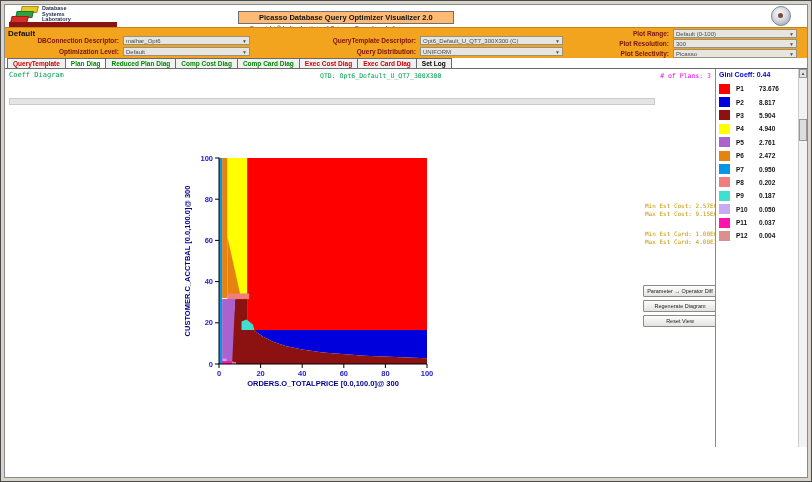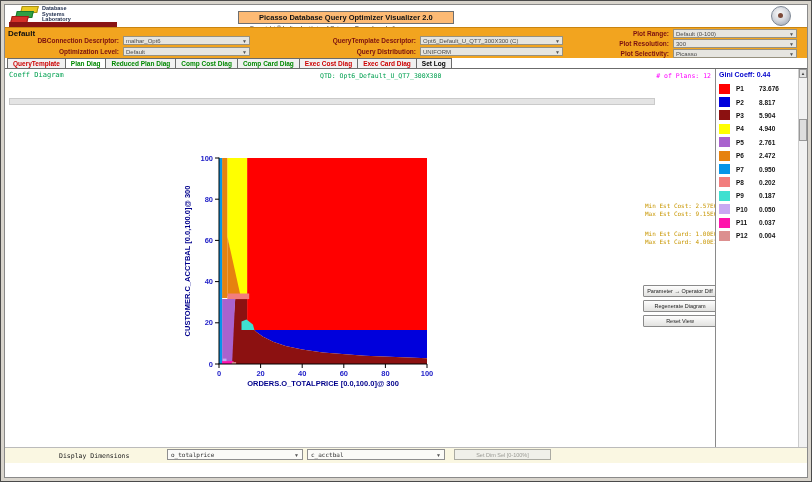--- a/index.html
+++ b/index.html
@@ -159,21 +159,21 @@
         <div class="tab" style="color: rgb(0, 136, 0);">Comp Card Diag</div>
         <div class="tab" style="color: rgb(204, 0, 0);">Exec Cost Diag</div>
         <div class="tab" style="color: rgb(204, 0, 0);">Exec Card Diag</div>
         <div class="tab" style="color: rgb(0, 0, 0);">Set Log</div>
       </div>
 
     <div class="main">
       <div class="content">
         <div class="viewtitle">Coeff Diagram</div>
         <div class="qtd">QTD: Opt6_Default_U_QT7_300X300</div>
-        <div class="plancount"># of Plans: 12</div>
+        <div class="plancount"># of Plans: 3</div>
         <div class="strip"></div>
         <svg id="plot-svg" viewBox="0 0 270 250" xmlns="http://www.w3.org/2000/svg">
             <polygon points="70.1,178.0 70.1,6.0 250.0,6.0 250.0,178.0" fill="#FF0000"></polygon>
             <polygon points="77.4,178.0 250.0,178.0 250.0,206.2 187.6,203.8 146.0,200.5 125.2,197.6 108.6,193.9 96.1,189.8 85.7,184.6 79.4,179.9" fill="#0000DC"></polygon>
             <polygon points="54.5,212.0 55.1,187.3 56.6,166.7 58.2,147.1 70.1,147.1 70.1,178.0 77.4,178.0 79.4,179.9 85.7,184.6 96.1,189.8 108.6,193.9 125.2,197.6 146.0,200.5 187.6,203.8 250.0,206.2 250.0,212.0" fill="#8C1111"></polygon>
             <polygon points="50.3,6.0 70.1,6.0 70.1,144.0 55.5,144.0 53.0,98.7 50.3,84.3" fill="#FFFF00"></polygon>
             <polygon points="50.3,144.0 63.8,145.1 50.3,84.3" fill="#E6820F"></polygon>
             <polygon points="50.3,147.1 72.2,147.1 72.2,141.5 50.3,141.5" fill="#F27D7D"></polygon>
             <polygon points="45.1,212.0 45.1,147.1 58.2,147.1 55.1,212.0" fill="#A962CE"></polygon>
             <polygon points="45.1,146.1 45.1,6.0 50.3,6.0 50.3,146.1" fill="#E6820F"></polygon>
@@ -282,28 +282,16 @@
               <div class="lval">0.004</div>
             </div>
           </div>
         <div class="sbar">
           <div class="sup">▲</div>
           <div class="sthumb"></div>
         </div>
       </div>
     </div>
 
-    <div class="disprow">
-      <div class="displabel">Display Dimensions</div>
-      <div class="dsel dsel1">
-        <span class="val">o_totalprice</span>
-          <span class="arr">▼</span>
-      </div>
-      <div class="dsel dsel2">
-        <span class="val">c_acctbal</span>
-          <span class="arr">▼</span>
-      </div>
-      <div class="dbtn">Set Dim Sel [0-100%]</div>
-    </div>
 
 
   </div>
 </div>
 
 </body></html>

